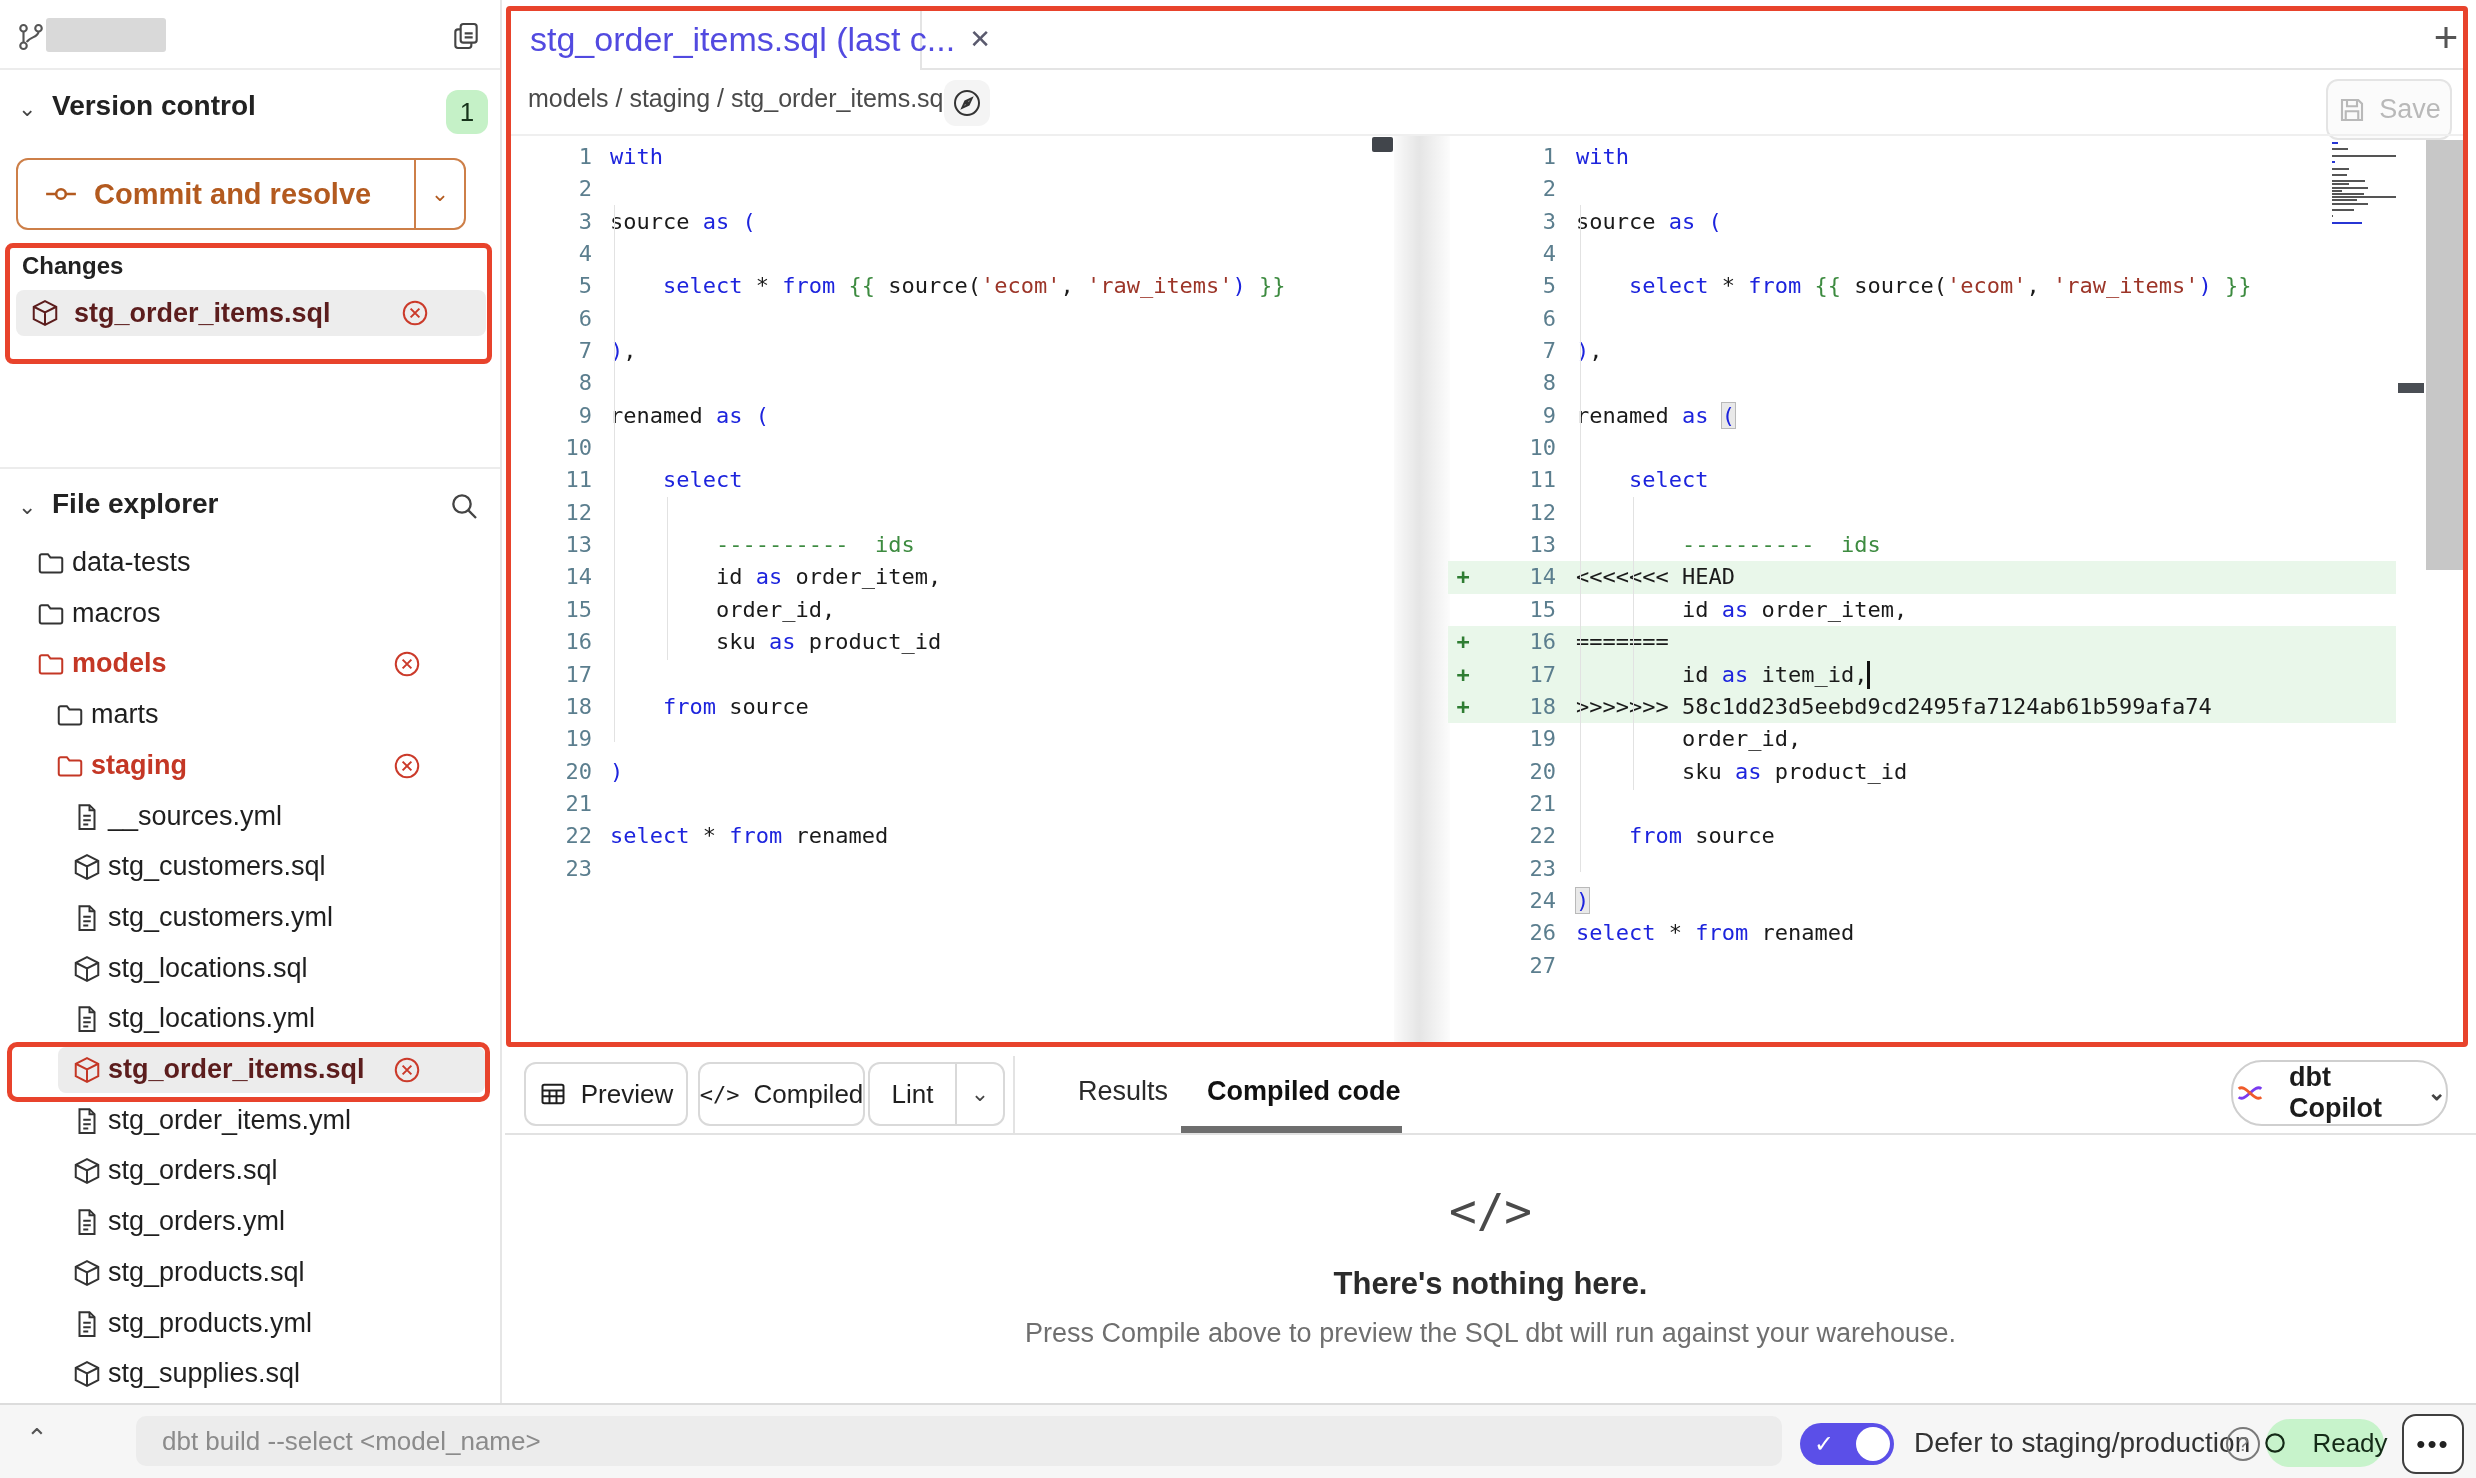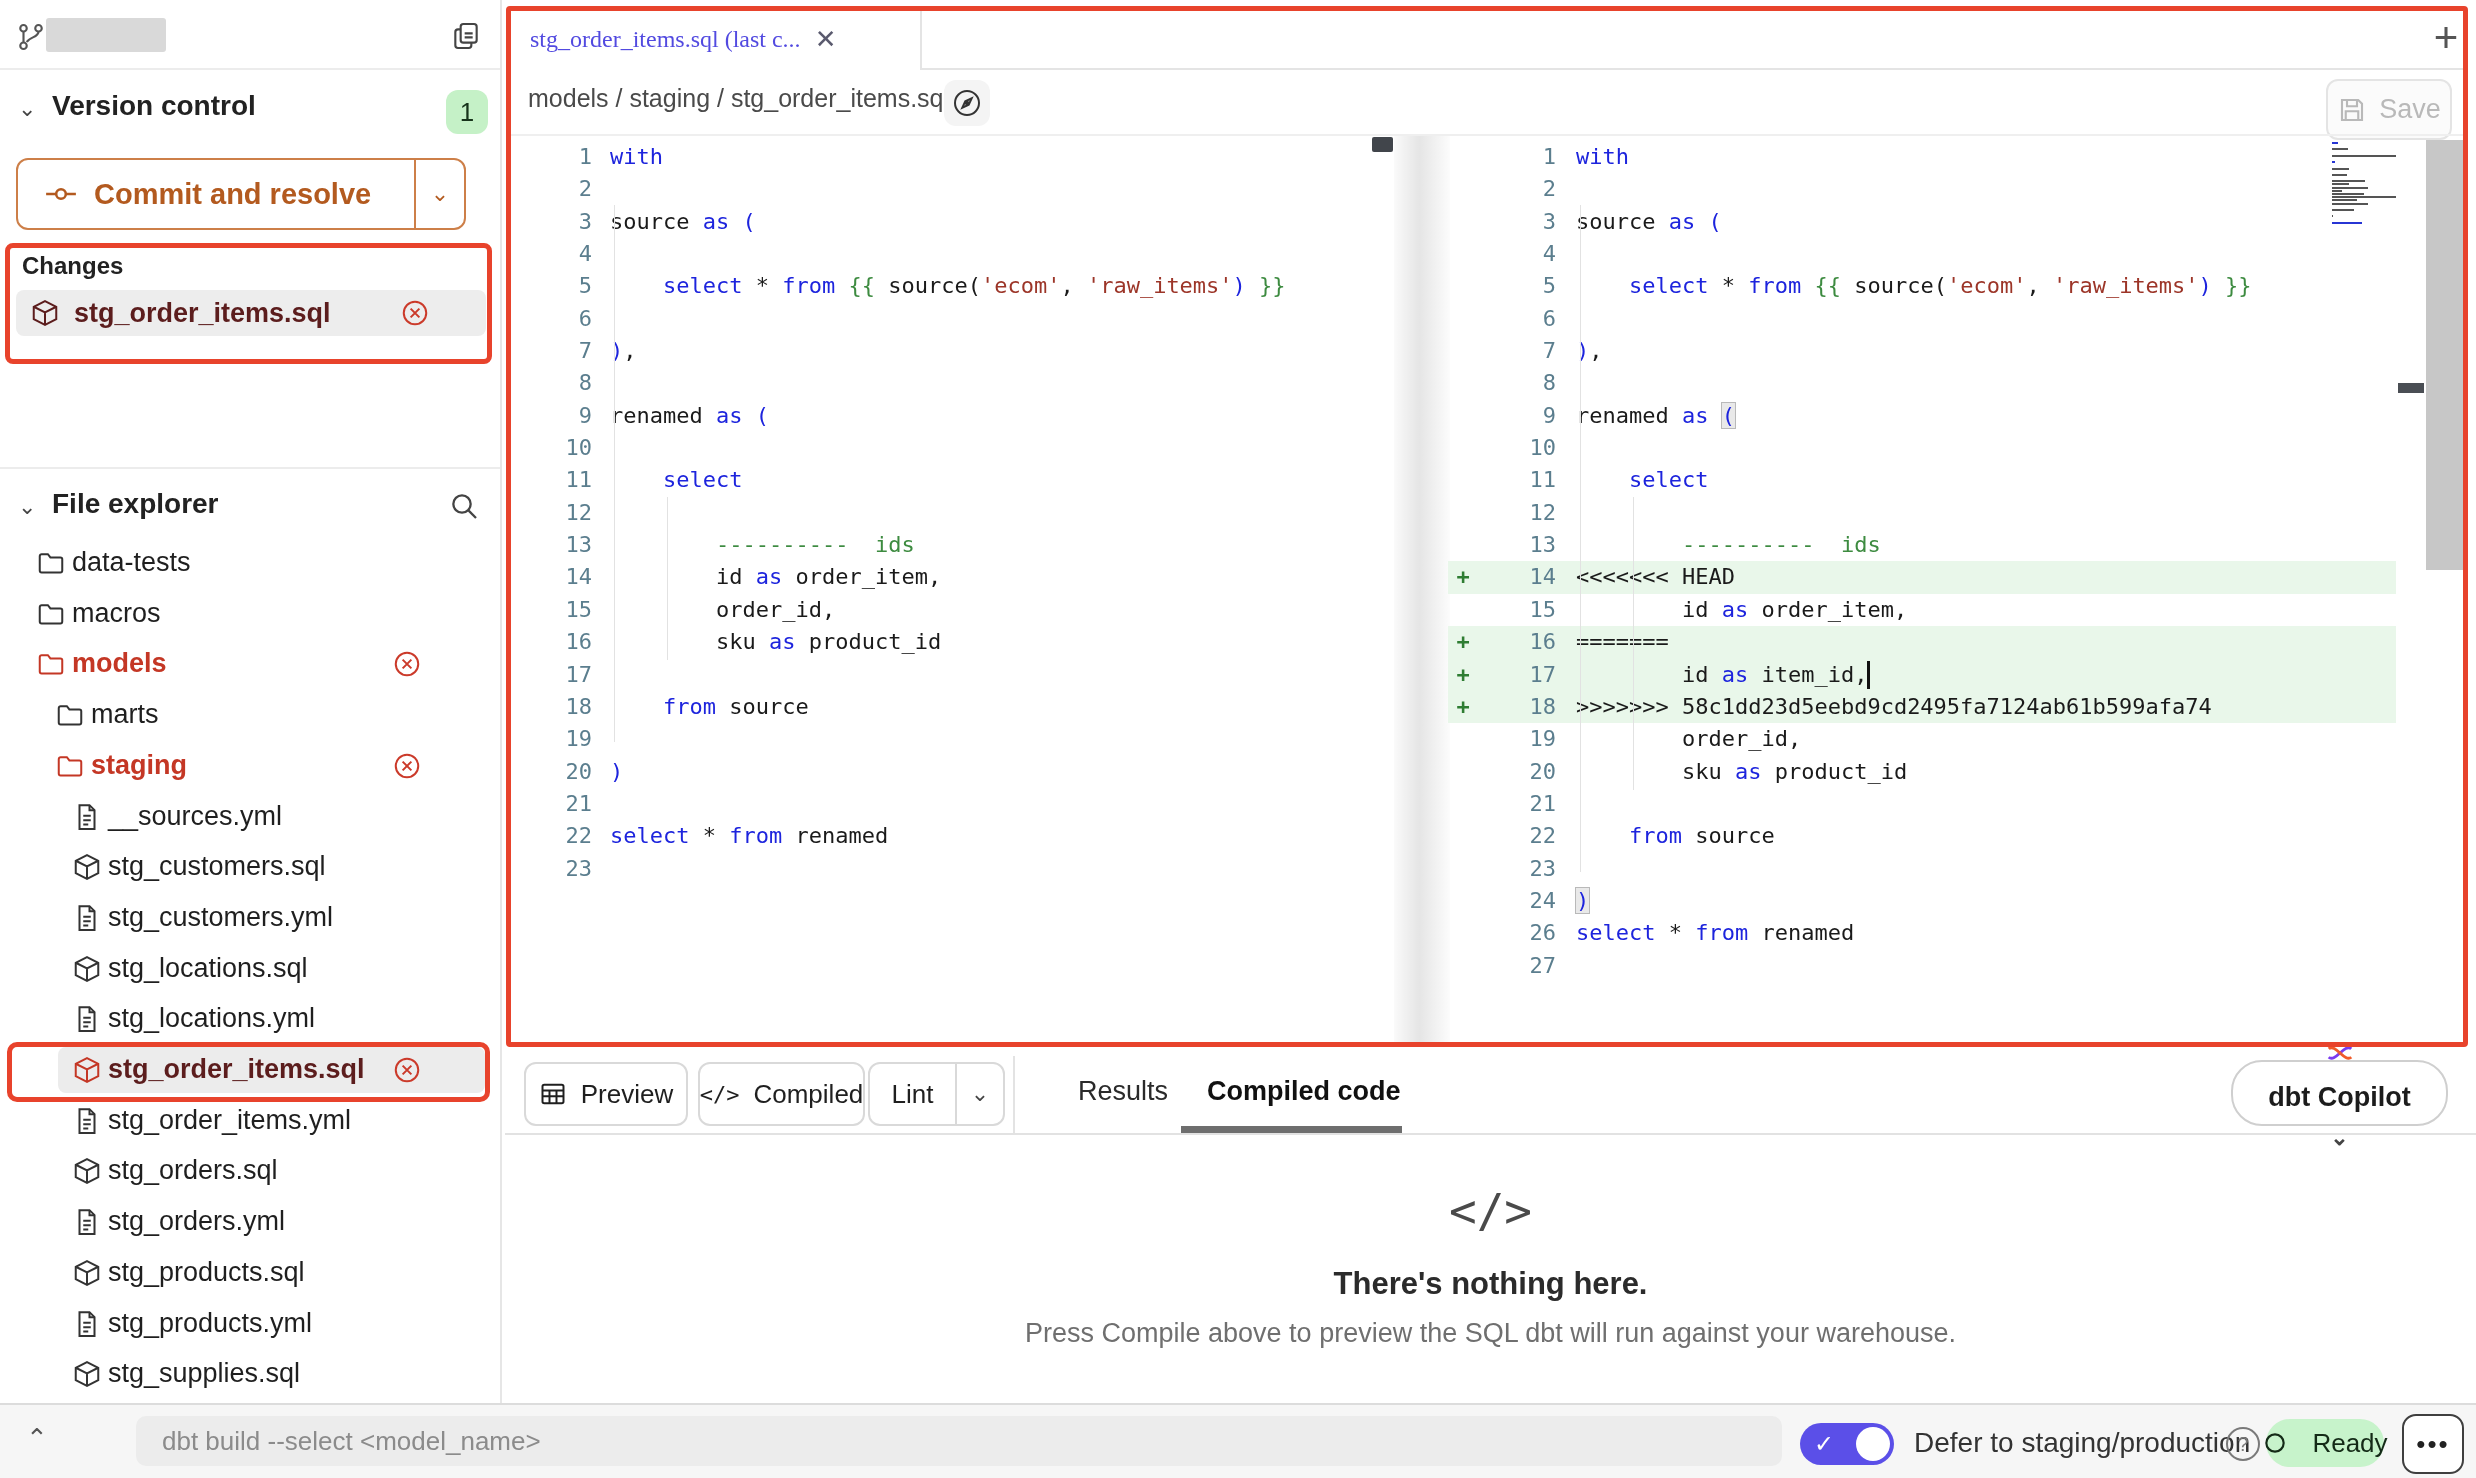--- a/index.html
+++ b/index.html
@@ -37,21 +37,21 @@
   #defer-toggle .knob{position:absolute;right:4px;top:4px;width:34px;height:34px;background:#fff;border-radius:50%;}
   #defer-toggle .check{position:absolute;left:14px;top:7px;color:#fff;font-size:24px;}
   #ready-pill{left:2266px;top:14px;width:118px;height:48px;background:#c7f3cb;border-radius:24px;
               display:flex;align-items:center;justify-content:center;gap:24px;font-size:26px;color:#142a17;}
   #dots-btn{left:2402px;top:9px;width:58px;height:56px;border:2px solid #3f3f3f;border-radius:14px;background:#fff;
             display:flex;align-items:center;justify-content:center;font-size:26px;color:#222;letter-spacing:2px;}
   
   #tabbar-underline{left:898px;top:68px;width:1570px;height:2px;background:#e4e4e4;}
   #tab-active{left:508px;top:8px;width:390px;height:62px;background:#fff;border-right:2px solid #e4e4e4;
               display:flex;align-items:center;padding-left:22px;gap:14px;cursor:pointer;}
-  #tab-active .lbl{color:#524ae0;font-size:24px;white-space:nowrap;font-family:Liberation Serif, serif;}
+  #tab-active .lbl{color:#524ae0;font-size:34px;white-space:nowrap;}
   #tab-active .x{color:#5a5a6e;font-size:26px;}
   #newtab{left:2424px;top:16px;width:44px;height:44px;display:flex;align-items:center;justify-content:center;
           font-size:42px;font-weight:300;color:#555;}
   #breadcrumb{left:528px;top:84px;font-size:25px;color:#4a4a4a;}
   #lineage-btn{left:944px;top:80px;width:46px;height:46px;background:#f4f4f4;border-radius:12px;
                display:flex;align-items:center;justify-content:center;}
   #save-btn{left:2326px;top:79px;width:122px;height:57px;background:#fbfbfb;border:2px solid #e4e4e4;border-radius:12px;
             display:flex;align-items:center;justify-content:center;gap:12px;color:#b9b9b9;font-size:27px;}
   #bc-divider{left:506px;top:134px;width:1962px;height:2px;background:#efefef;}
   
@@ -84,21 +84,21 @@
   #minimap{left:2332px;top:142px;width:66px;}
   #minimap .bar{height:2px;margin-bottom:1.2px;}
   
   .tool-btn{position:absolute;top:1062px;height:60px;border:2px solid #d9d9d9;border-radius:12px;background:#fff;
             display:flex;align-items:center;justify-content:center;gap:14px;font-size:26px;color:#1f1f1f;cursor:pointer;margin-left:8px;}
   #toolbar-div{left:1013px;top:1056px;width:2px;height:78px;background:#e3e3e3;}
   #panel-divider{left:505px;top:1133px;width:1971px;height:2px;background:#e2e2e2;}
   .panel-tab{position:absolute;top:1076px;font-size:27px;color:#2a2a2a;cursor:pointer;}
   #tab-underline{left:1181px;top:1126px;width:221px;height:7px;background:#6e6e6e;}
   #copilot-btn{left:2231px;top:1060px;width:213px;height:62px;border:2px solid #cfcfcf;border-radius:31px;background:#fff;
-               display:flex;align-items:center;justify-content:center;gap:12px;font-size:27px;font-weight:bold;color:#1c1c1c;cursor:pointer;flex-direction:column;}
+               display:flex;align-items:center;justify-content:center;gap:22px;font-size:27px;font-weight:bold;color:#1c1c1c;cursor:pointer;}
   #empty-icon{left:505px;top:1184px;width:1971px;text-align:center;font-size:46px;color:#4a4a4a;
               font-family:"DejaVu Sans Mono",monospace;}
   #empty-title{left:505px;top:1266px;width:1971px;text-align:center;font-size:31px;font-weight:bold;color:#2b2b2b;}
   #empty-sub{left:505px;top:1318px;width:1971px;text-align:center;font-size:27px;color:#6f6f6f;}
 </style>
 </head>
 <body>
 
 <div id="app">
 

